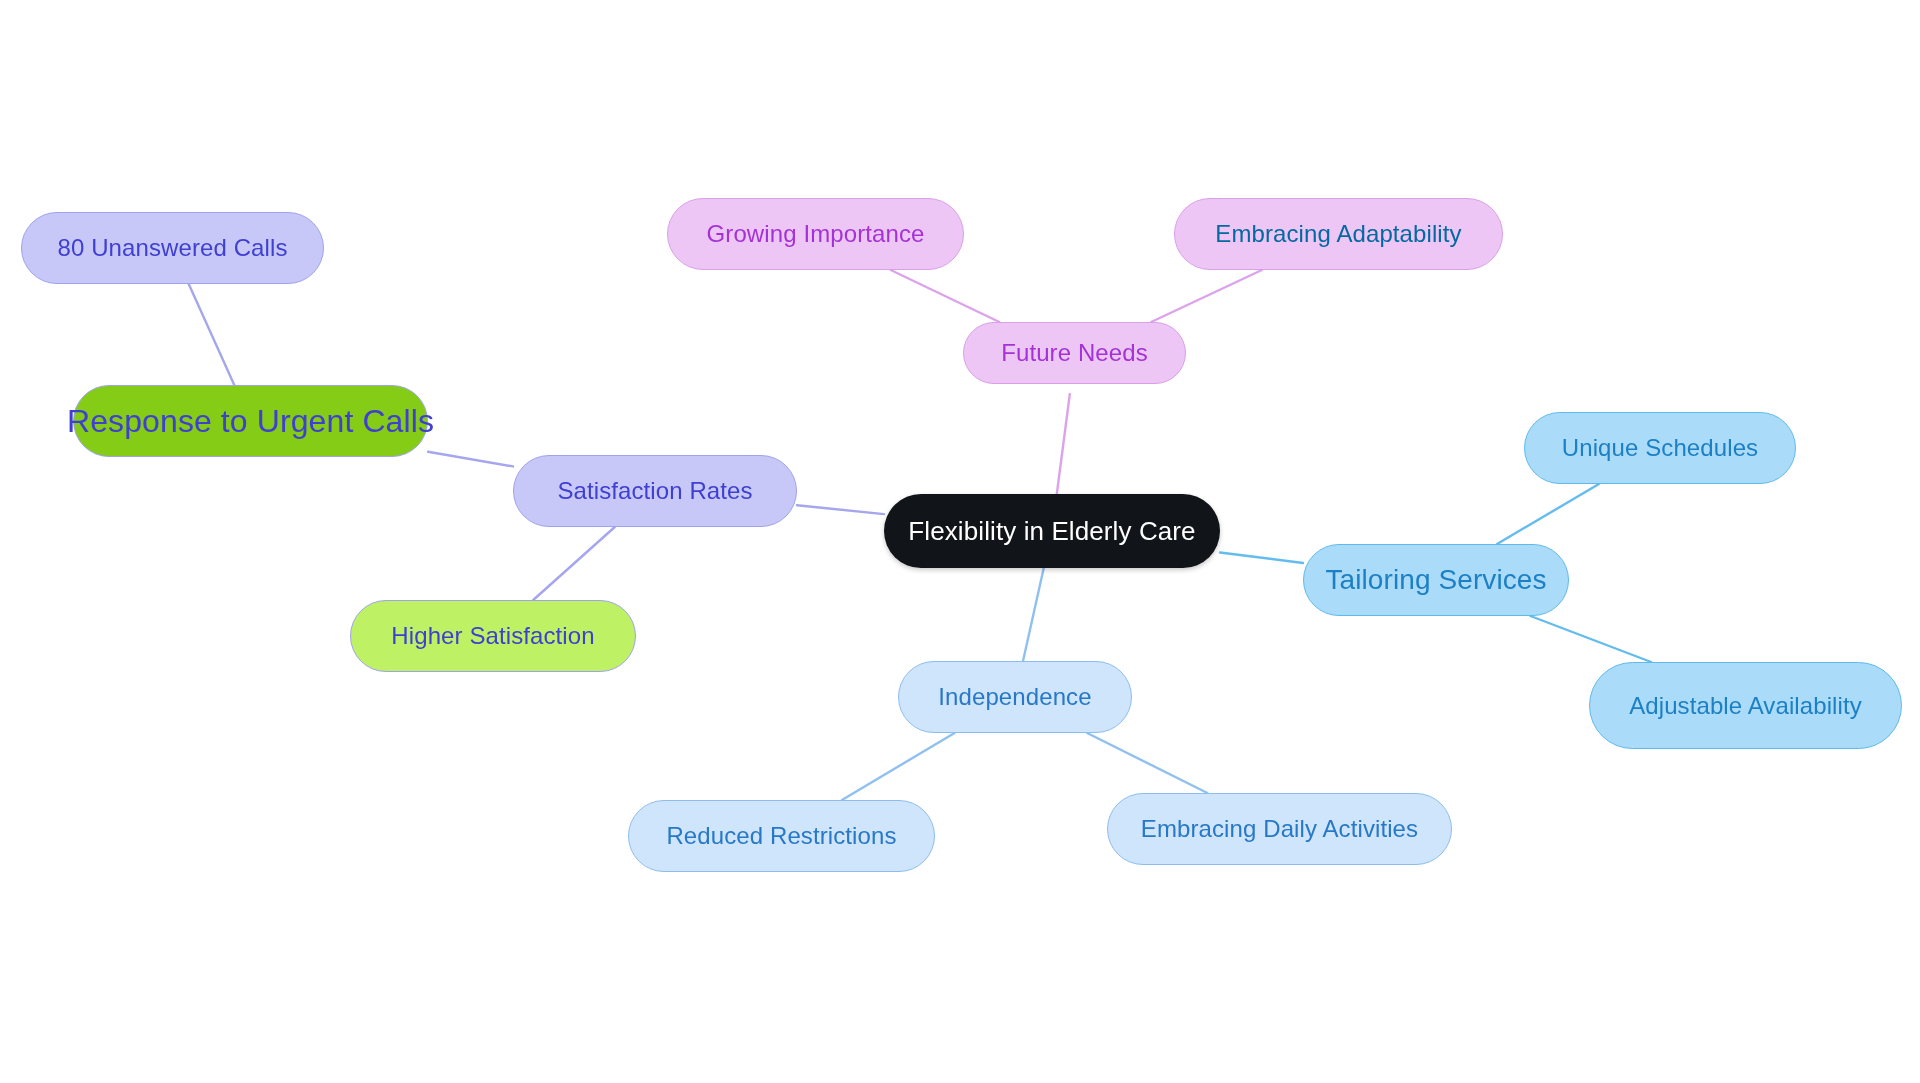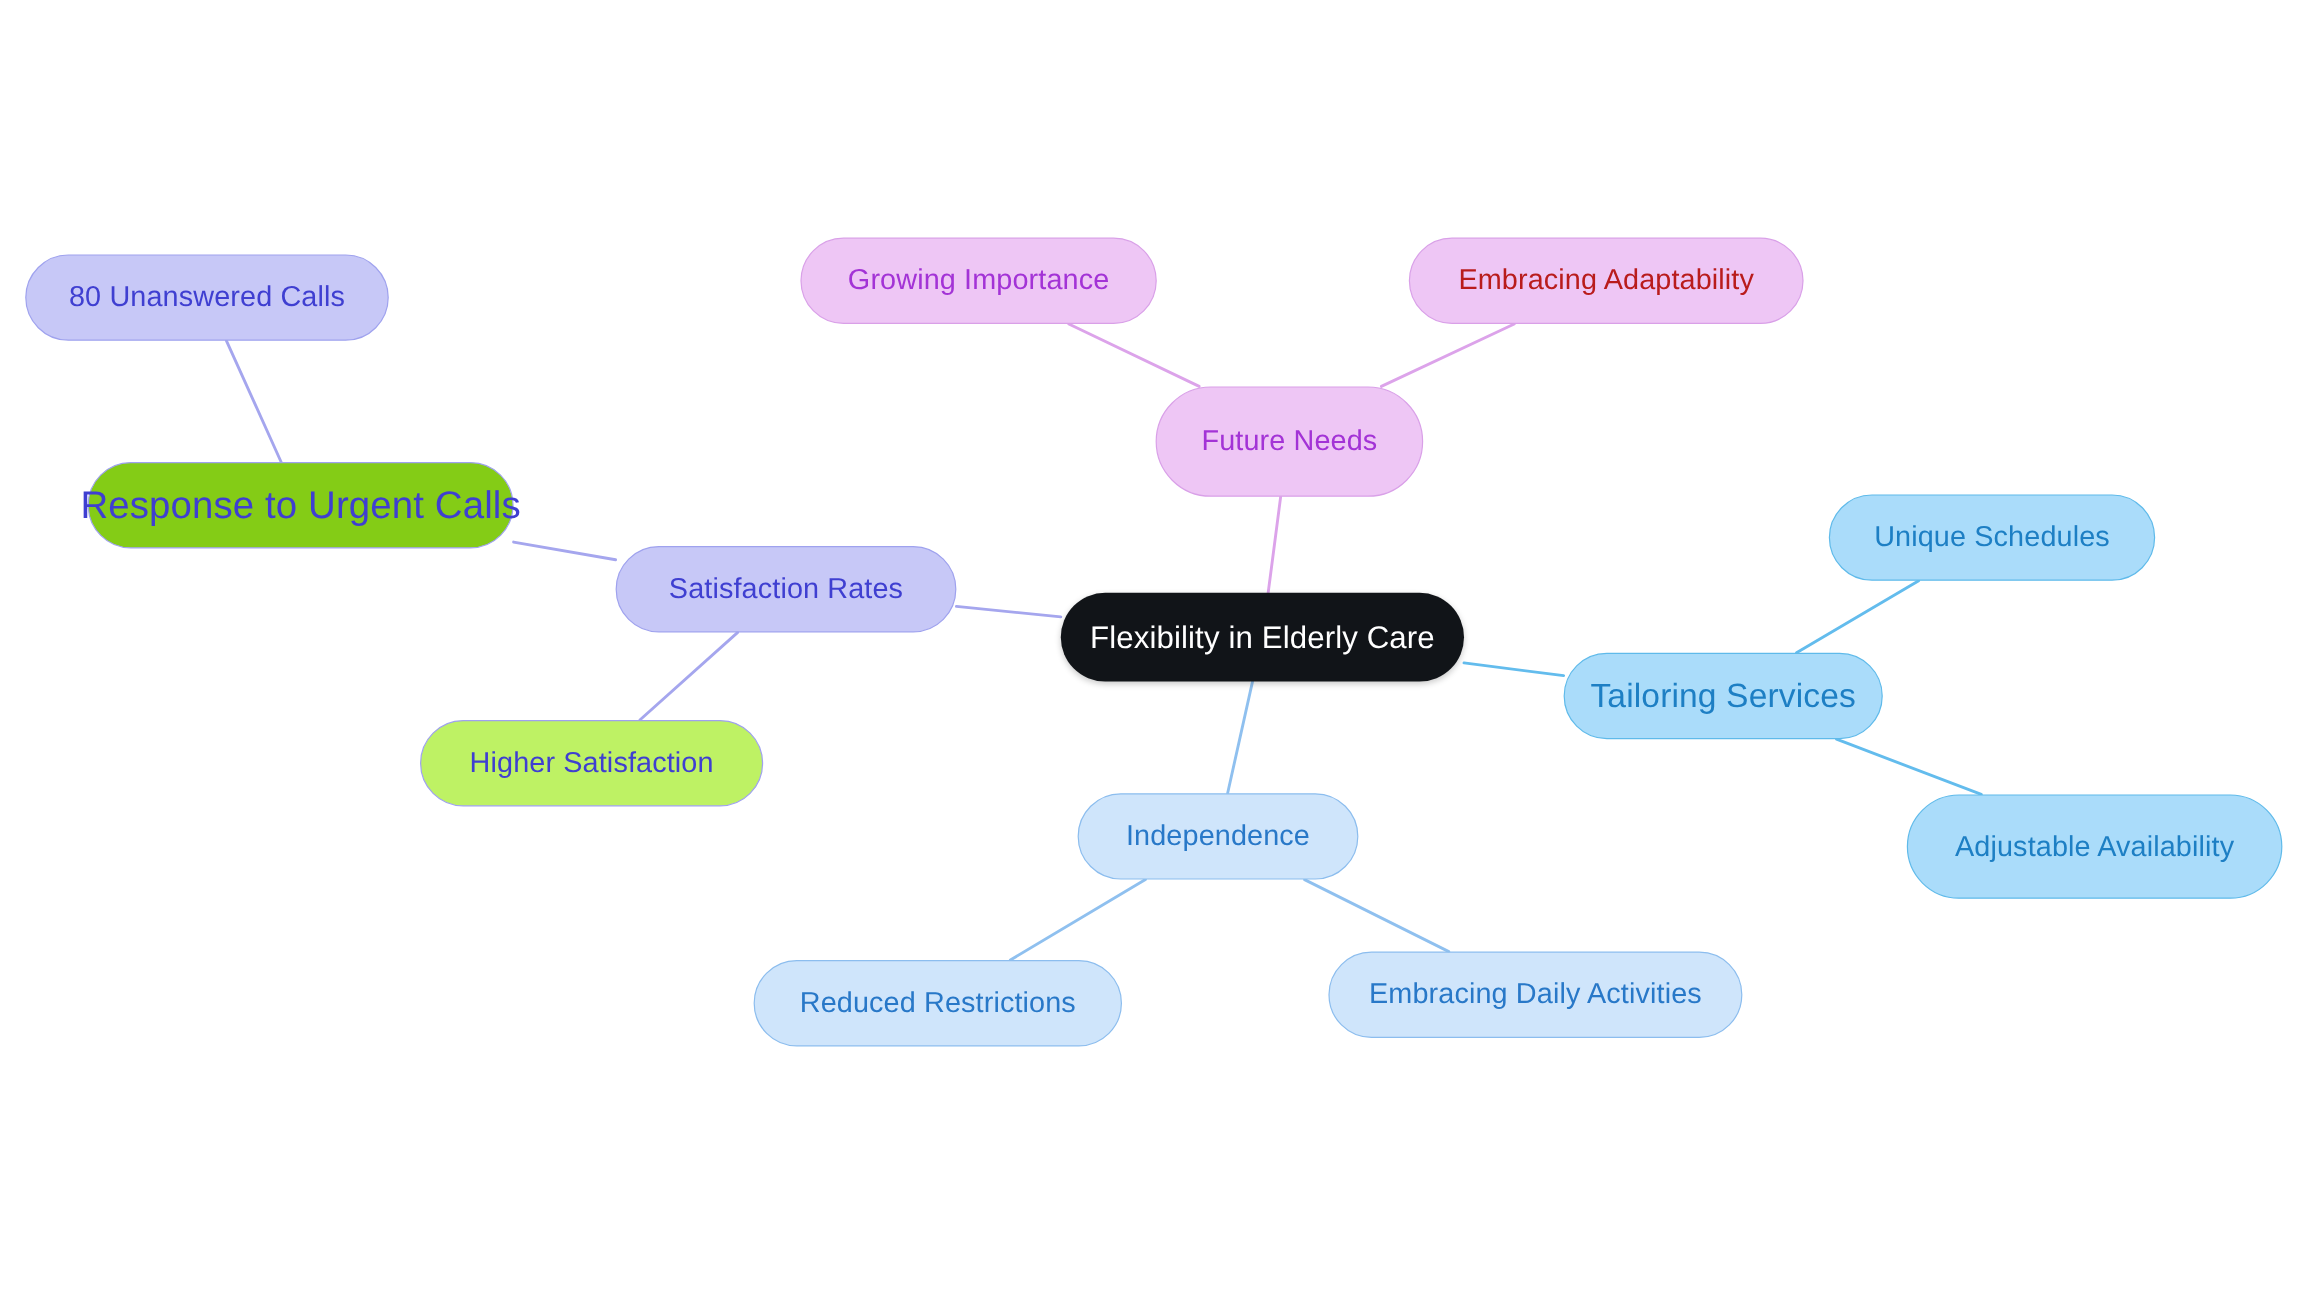--- a/index.html
+++ b/index.html
@@ -81,27 +81,27 @@
       </div>
       <div class="node" style="left: 73px; top: 385px; width: 355px; height: 72px; background: #84cc16; border-color: rgb(159, 162, 238); color: rgb(63, 63, 209); font-size: 32px;">
         <span class="node-label">Response to Urgent Calls</span>
       </div>
       <div class="node" style="left: 21px; top: 212px; width: 303px; height: 72px; background: rgb(199, 200, 247); border-color: rgb(159, 162, 238); color: rgb(63, 63, 209); font-size: 24px;">
         <span class="node-label">80 Unanswered Calls</span>
       </div>
       <div class="node" style="left: 350px; top: 600px; width: 286px; height: 72px; background: #bef264; border-color: rgb(159, 162, 238); color: rgb(63, 63, 209); font-size: 24px;">
         <span class="node-label">Higher Satisfaction</span>
       </div>
-      <div class="node" style="left: 963px; top: 322px; width: 223px; height: 92px; background: rgb(238, 198, 245); border-color: rgb(217, 160, 232); color: rgb(163, 51, 214); font-size: 24px;">
+      <div class="node" style="left: 963px; top: 322px; width: 223px; height: 62px; background: rgb(238, 198, 245); border-color: rgb(217, 160, 232); color: rgb(163, 51, 214); font-size: 24px;">
         <span class="node-label">Future Needs</span>
       </div>
       <div class="node" style="left: 667px; top: 198px; width: 297px; height: 72px; background: rgb(238, 198, 245); border-color: rgb(217, 160, 232); color: rgb(163, 51, 214); font-size: 24px;">
         <span class="node-label">Growing Importance</span>
       </div>
-      <div class="node" style="left: 1174px; top: 198px; width: 329px; height: 72px; background: rgb(238, 198, 245); border-color: rgb(217, 160, 232); color: #b91c1c; font-size: 24px;">
+      <div class="node" style="left: 1174px; top: 198px; width: 329px; height: 72px; background: rgb(238, 198, 245); border-color: rgb(217, 160, 232); color: #0369a1; font-size: 24px;">
         <span class="node-label">Embracing Adaptability</span>
       </div>
       <div class="node" style="left: 1303px; top: 544px; width: 266px; height: 72px; background: rgb(170, 220, 250); border-color: rgb(95, 186, 234); color: rgb(29, 127, 196); font-size: 28px;">
         <span class="node-label">Tailoring Services</span>
       </div>
       <div class="node" style="left: 1524px; top: 412px; width: 272px; height: 72px; background: rgb(170, 220, 250); border-color: rgb(95, 186, 234); color: rgb(29, 127, 196); font-size: 24px;">
         <span class="node-label">Unique Schedules</span>
       </div>
       <div class="node" style="left: 1589px; top: 662px; width: 313px; height: 87px; background: rgb(170, 220, 250); border-color: rgb(95, 186, 234); color: rgb(29, 127, 196); font-size: 24px;">
         <span class="node-label">Adjustable Availability</span>

